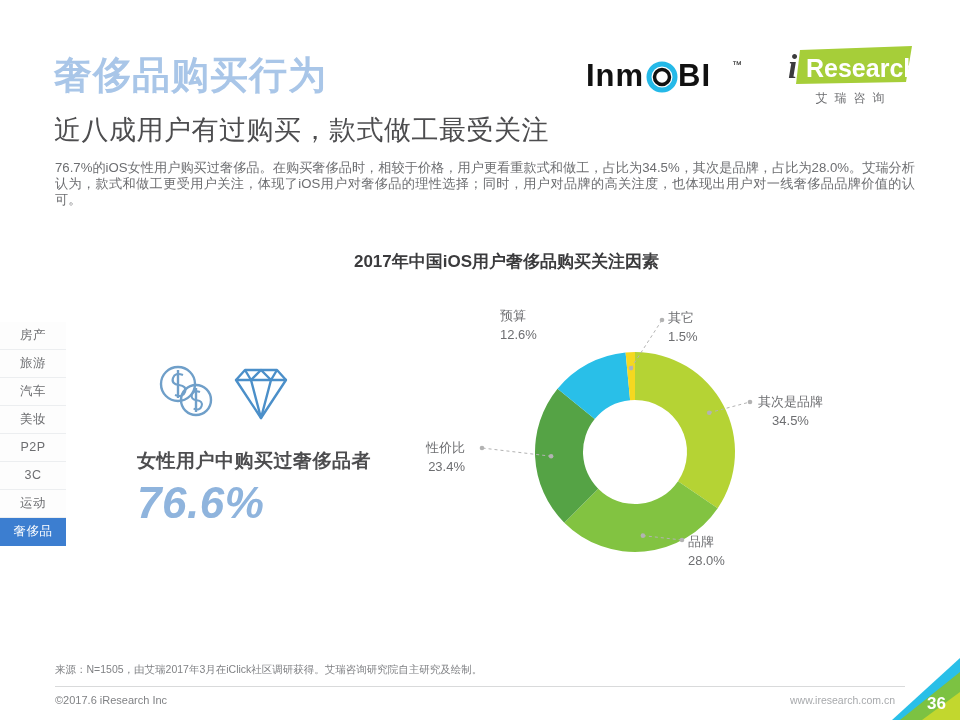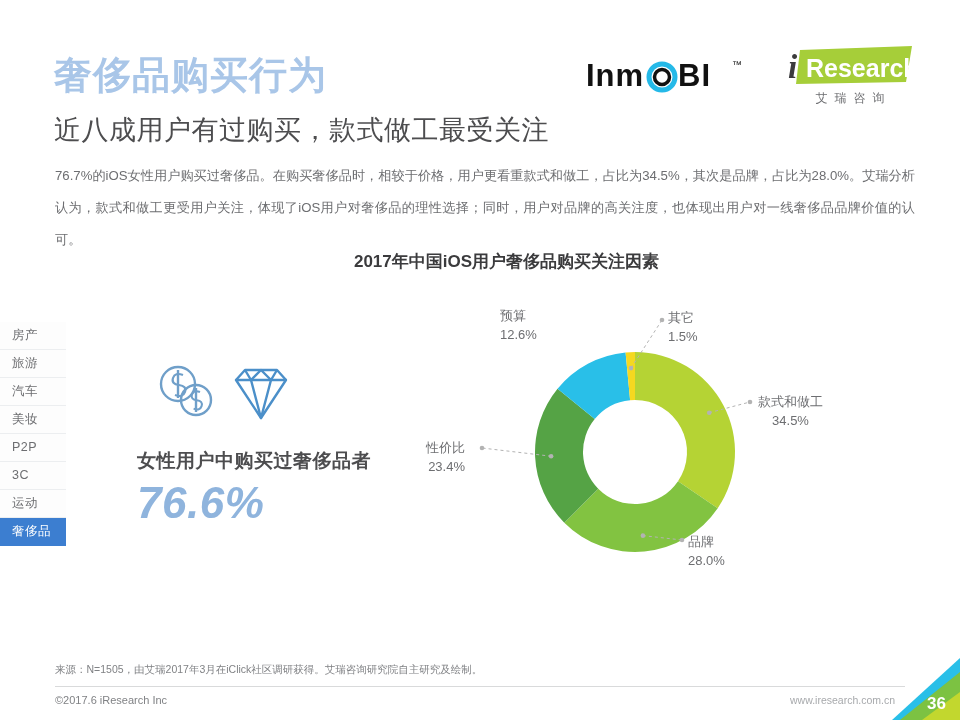--- a/index.html
+++ b/index.html
@@ -19,26 +19,26 @@
   
   .sidebar {
     position: absolute;
     left: 0;
     top: 322px;
     width: 66px;
   }
   .side-item {
     height: 27px;
     line-height: 27px;
+    text-align: center;
     font-size: 12.5px;
     color: #6d6e71;
     border-bottom: 1px solid #eceef0;
     background: #fdfdfd;
     letter-spacing: 0.5px;
-    padding-left: 12px;
   }
   .side-item.active {
     background: #3c7ed0;
     color: #ffffff;
     font-weight: normal;
     border-bottom: 1px solid #3c7ed0;
   }
 
   
   .title-main {
@@ -59,21 +59,21 @@
     color: #4d4d4f;
     letter-spacing: 0.5px;
     white-space: nowrap;
   }
   .body-text {
     position: absolute;
     left: 55px;
     top: 160px;
     width: 860px;
     font-size: 13.2px;
-    line-height: 32px;
+    line-height: 16px;
     color: #6d6e71;
     text-align: justify;
   }
 
   
   .logo-inmobi {
     position: absolute;
     left: 586px;
     top: 56px;
     width: 180px;
@@ -285,21 +285,21 @@
         <circle cx="262" cy="240" r="2.3" fill="#b3b3b3"></circle>
         <path d="M 131.1060956450945 156.22052272710064 L 62 148" stroke="#b3b3b3" stroke-width="1" stroke-dasharray="3,3" fill="none"></path>
         <circle cx="131.1060956450945" cy="156.22052272710064" r="2.3" fill="#b3b3b3"></circle>
         <circle cx="62" cy="148" r="2.3" fill="#b3b3b3"></circle>
         <path d="M 211.04305814039003 68.09325050319453 L 242 20" stroke="#b3b3b3" stroke-width="1" stroke-dasharray="3,3" fill="none"></path>
         <circle cx="211.04305814039003" cy="68.09325050319453" r="2.3" fill="#b3b3b3"></circle>
         <circle cx="242" cy="20" r="2.3" fill="#b3b3b3"></circle>
       </g>
   </svg>
   <div id="donut-labels">
-      <div class="lbl" style="left: 338px; top: 92px;"><span>款式和做工</span><span class="pct" style="text-align: center;">34.5%</span></div>
+      <div class="lbl" style="left: 338px; top: 92px;"><span>其次是品牌</span><span class="pct" style="text-align: center;">34.5%</span></div>
       <div class="lbl" style="left: 268px; top: 232px;"><span>品牌</span><span class="pct" style="text-align: center;">28.0%</span></div>
       <div class="lbl" style="left: 6px; top: 138px;"><span>性价比</span><span class="pct" style="text-align: right;">23.4%</span></div>
       <div class="lbl" style="left: 80px; top: 6px;"><span>预算</span><span class="pct" style="text-align: center;">12.6%</span></div>
       <div class="lbl" style="left: 248px; top: 8px;"><span>其它</span><span class="pct" style="text-align: center;">1.5%</span></div>
     </div>
 </div>
 
 <div class="source-note">来源：N=1505，由艾瑞2017年3月在iClick社区调研获得。艾瑞咨询研究院自主研究及绘制。</div>
 <div class="footer-rule"></div>
 <div class="copyright">©2017.6 iResearch Inc</div>

